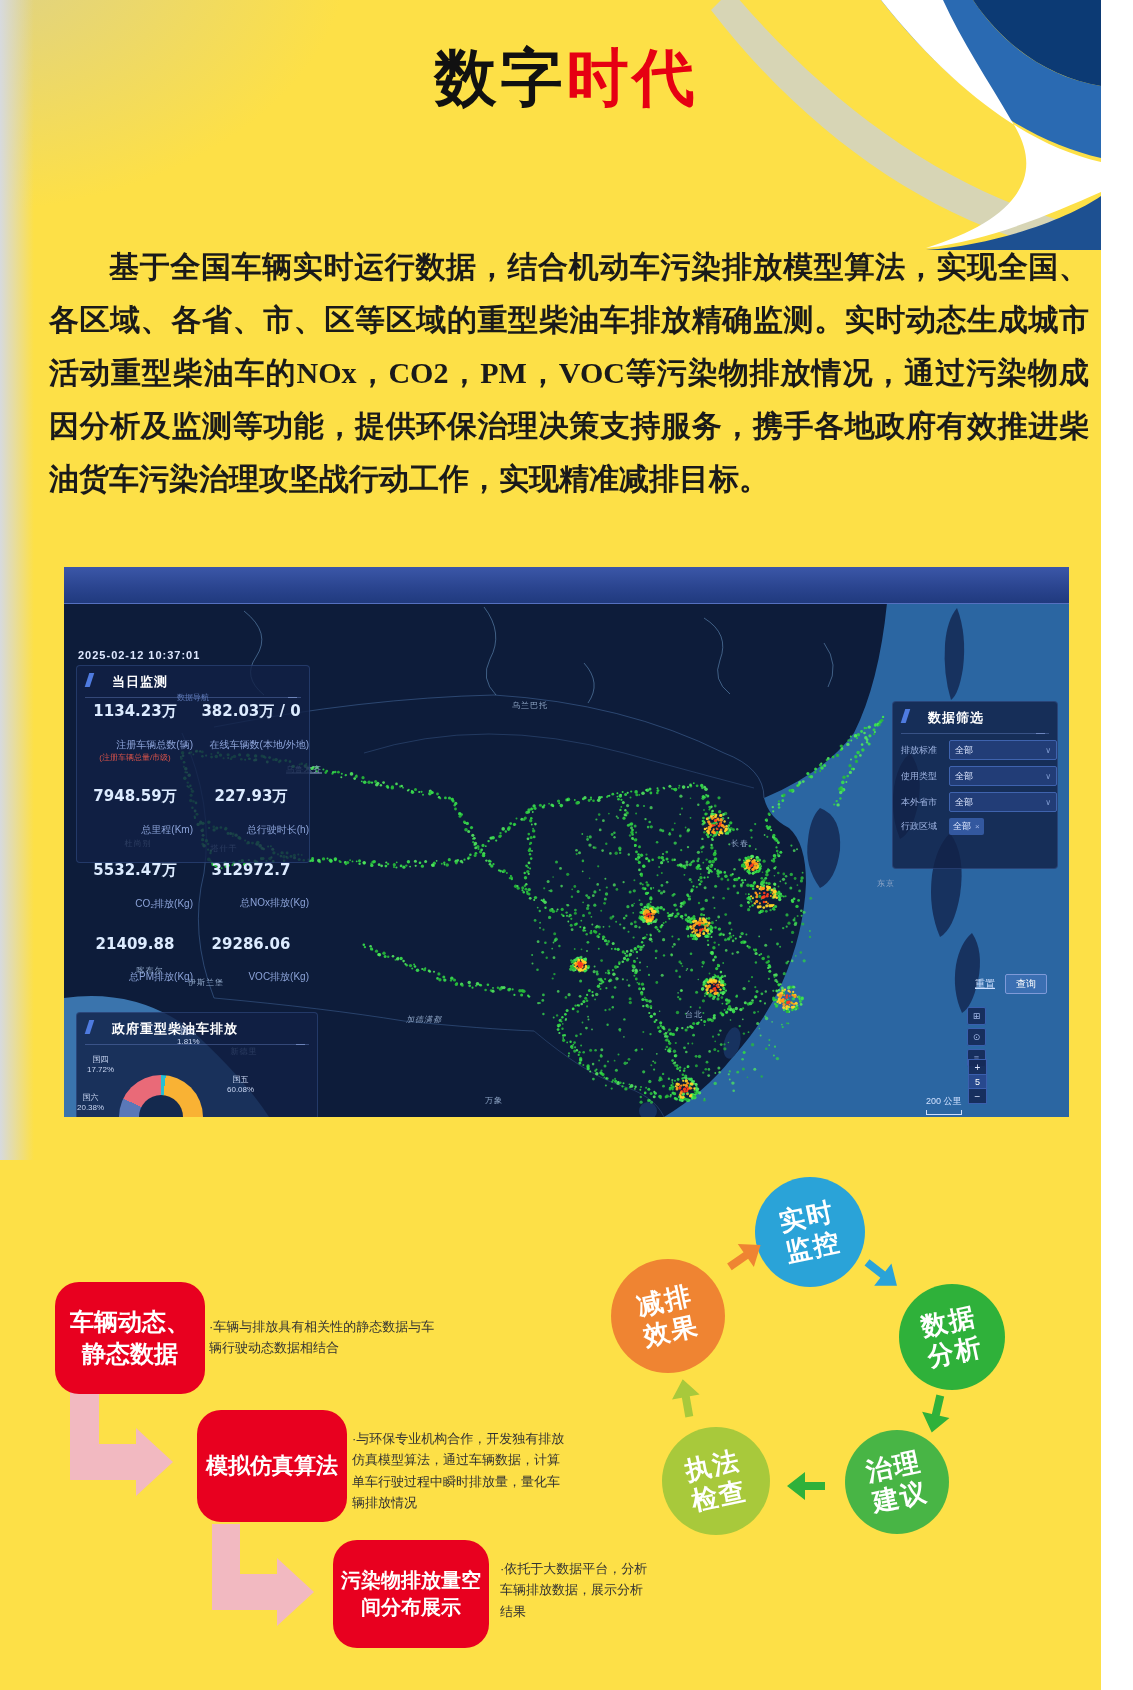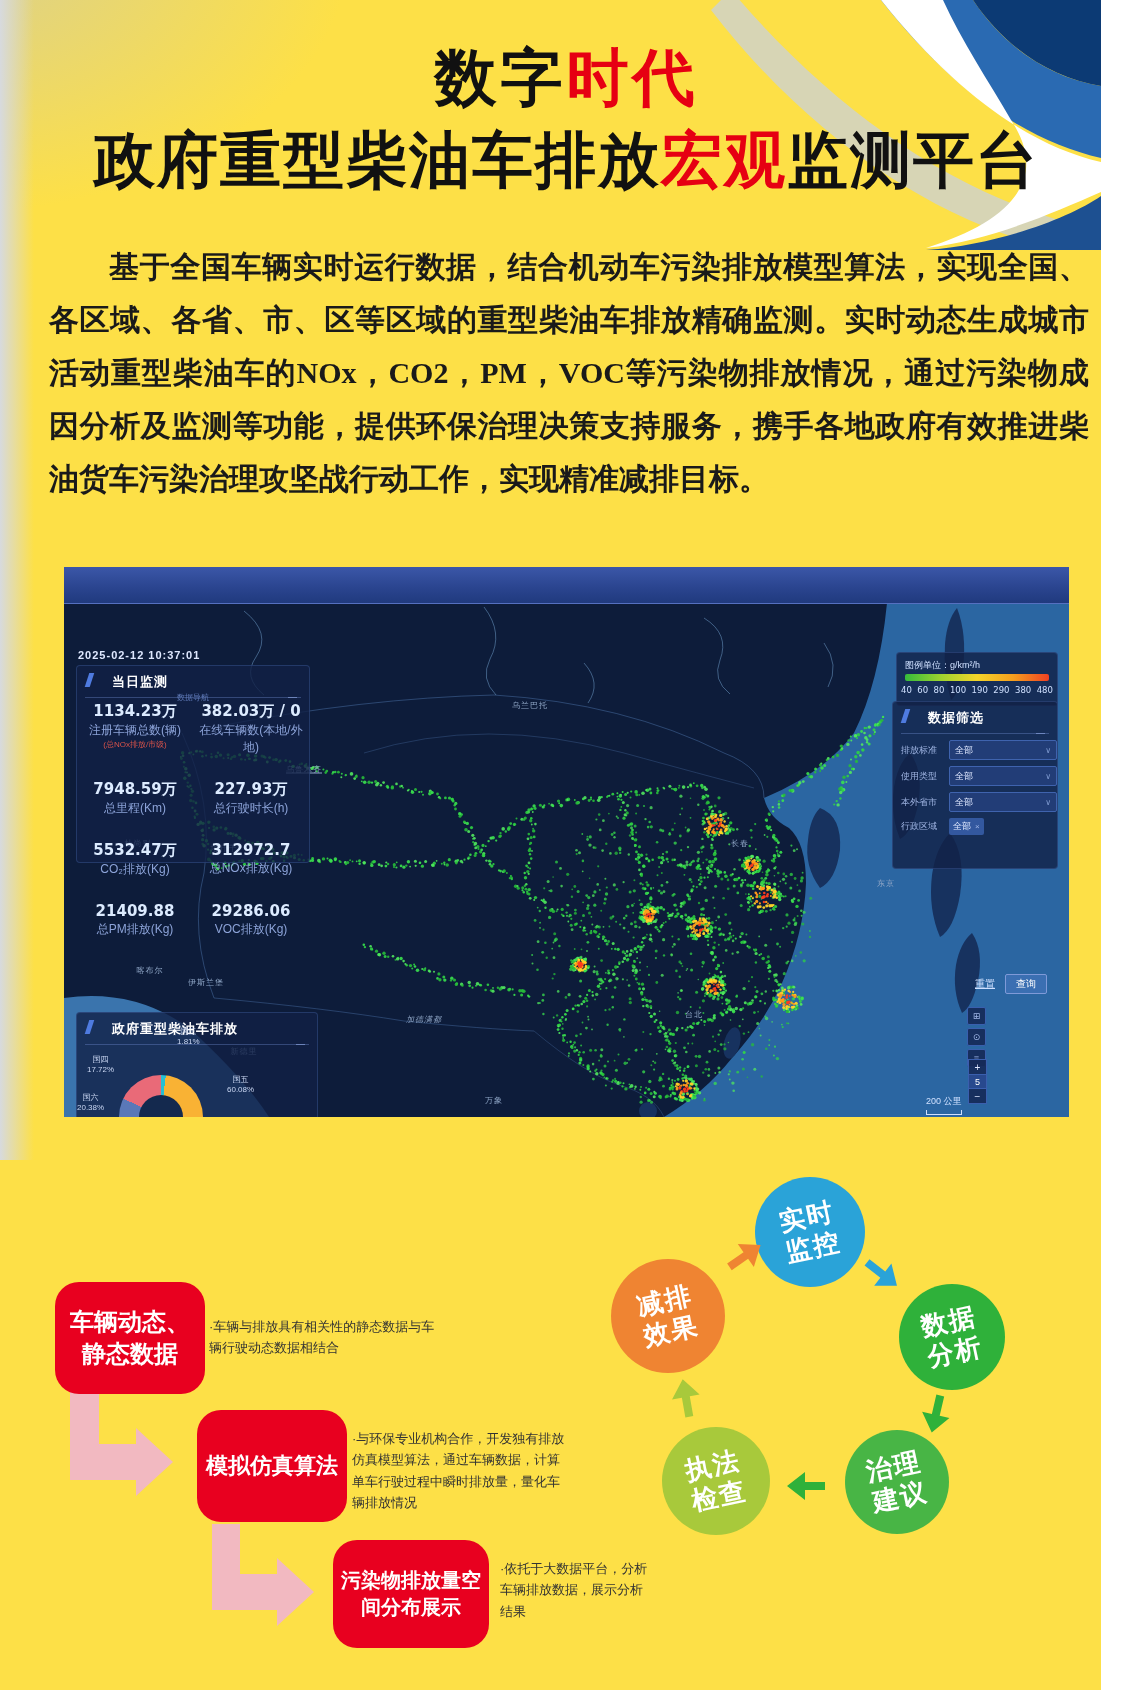--- a/index.html
+++ b/index.html
@@ -37,21 +37,21 @@
   .panel-div{height:1px;background:rgba(120,150,220,.35);margin:6px 8px 0 8px;position:relative;}
   .panel-div .div-tag{position:absolute;top:-5px;left:50%;transform:translateX(-50%);
     background:transparent;color:#5f7ab8;font-size:8px;padding:0 4px;}
   .panel-div .div-dash{position:absolute;right:4px;top:-5px;color:#8aa4dd;font-size:9px;}
 
   #today-panel{left:12px;top:98px;width:232px;height:196px;}
   #stats-grid{position:absolute;left:0;top:36px;width:232px;display:grid;
     grid-template-columns:1fr 1fr;row-gap:24px;}
   .stat{text-align:center;}
   .stat-value{color:#dcebff;font-size:15px;font-weight:bold;font-family:"DejaVu Sans",sans-serif;}
-  .stat-label{color:#8ca3d8;font-size:12px;margin-top:1px;}
+  .stat-label{color:#8ca3d8;font-size:10px;margin-top:17px;text-align:right;}
   .stat-sub{color:#d9534a;font-size:8px;}
 
   #std-panel{left:12px;top:445px;width:240px;height:105px;border-radius:4px 4px 0 0;}
   #donut{position:absolute;left:42px;top:62px;width:84px;height:84px;border-radius:50%;}
   #donut::after{content:"";position:absolute;left:20px;top:20px;width:44px;height:44px;
     border-radius:50%;background:#14294e;}
   .donut-label{position:absolute;color:#c9d6f2;font-size:8px;line-height:10px;text-align:center;white-space:nowrap;}
 
   #legend-box{left:832px;top:85px;width:160px;height:52px;}
   #legend-unit{position:absolute;left:8px;top:6px;color:#cfe0ff;font-size:9px;}
@@ -108,21 +108,20 @@
   <div class="abs" id="left-shade"></div>
   <svg class="abs" style="right:0;top:0" width="520" height="250" viewBox="0 0 520 250">
     <path d="M150,-10 C260,120 390,205 525,232 L525,250 L480,250 C360,225 230,140 130,10 Z" fill="#c9d1d9" opacity="0.75"></path>
     <path d="M300,0 C375,95 450,142 520,158 L520,86 C462,76 420,42 392,0 Z" fill="#2a6ab2"></path>
     <path d="M392,0 C424,48 470,78 520,86 L520,0 Z" fill="#0c3a74"></path>
     <path d="M345,250 C420,244 488,218 520,196 L520,250 Z" fill="#1d5091"></path>
     <path d="M300,0 C378,98 452,146 520,162 L520,192 C470,214 410,240 345,248 C428,222 470,180 430,120 C408,82 380,40 362,0 Z" fill="#ffffff"></path>
   </svg>
 
   <div class="abs" id="title1"><span>数字</span><span class="red-seg">时代</span></div>
-  <div class="abs" id="title2"><span>政府重型柴油车排放</span><span class="red-seg">宏观</span><span>监测平台</span></div>
 
   <div class="abs" id="intro">基于全国车辆实时运行数据，结合机动车污染排放模型算法，实现全国、各区域、各省、市、区等区域的重型柴油车排放精确监测。实时动态生成城市活动重型柴油车的NOx，CO2，PM，VOC等污染物排放情况，通过污染物成因分析及监测等功能，提供环保治理决策支持服务，携手各地政府有效推进柴油货车污染治理攻坚战行动工作，实现精准减排目标。</div>
 
   <div class="abs" id="dash">
     <svg class="abs" id="map-svg" width="1005" height="514" viewBox="0 0 1005 514">
         <rect x="0" y="0" width="1005" height="514" fill="#0d1c3a"></rect>
         <path d="M823,0 L1005,0 L1005,514 L600,514 Q640,490 668,455 Q700,420 718,380 Q740,330 742,280 Q742,240 725,225 Q705,215 700,195 Q760,170 790,130 Q815,80 823,0 Z" fill="#2b66a2"></path>
         <path d="M0,395 Q70,385 125,425 Q180,475 205,514 L0,514 Z" fill="#3a74ad"></path>
         <path d="M756,205 q22,8 20,42 q-4,30 -20,38 q-16,-22 -12,-48 q2,-22 12,-32 Z" fill="#17325f"></path>
         <path d="M846,150 q14,18 8,52 q-6,28 -18,34 q-10,-24 -6,-52 q4,-24 16,-34 Z" fill="#17325f"></path>
@@ -2814,21 +2813,21 @@
         <span class="panel-title">当日监测</span>
       </div>
       <div class="panel-div">
         <span class="div-tag">数据导航</span>
         <span class="div-dash">—</span>
       </div>
       <div id="stats-grid">
           <div class="stat">
             <div class="stat-value">1134.23万</div>
             <div class="stat-label">注册车辆总数(辆)</div>
-            <div class="stat-sub">(总NOx排放/市级)</div>
+            <div class="stat-sub">(注册车辆总量/市级)</div>
           </div>
           <div class="stat">
             <div class="stat-value">382.03万 / 0</div>
             <div class="stat-label">在线车辆数(本地/外地)</div>
           </div>
           <div class="stat">
             <div class="stat-value">7948.59万</div>
             <div class="stat-label">总里程(Km)</div>
           </div>
           <div class="stat">
@@ -2876,34 +2875,20 @@
             <div>国六</div>
             <div>20.38%</div>
           </div>
           <div class="donut-label" style="left: 10px; top: 42px;">
             <div>国四</div>
             <div>17.72%</div>
           </div>
         </div>
     </div>
 
-    <div class="abs panel" id="legend-box">
-      <div id="legend-unit">图例单位：g/km²/h</div>
-      <div id="legend-bar"></div>
-      <div id="legend-ticks">
-          <span>40</span>
-          <span>60</span>
-          <span>80</span>
-          <span>100</span>
-          <span>190</span>
-          <span>290</span>
-          <span>380</span>
-          <span>480</span>
-        </div>
-    </div>
 
     <div class="abs panel" id="filter-panel">
       <div class="panel-head">
         <span class="slash"></span>
         <span class="panel-title">数据筛选</span>
       </div>
       <div class="panel-div">
         <span class="div-dash">—</span>
       </div>
       <div id="filter-rows">

